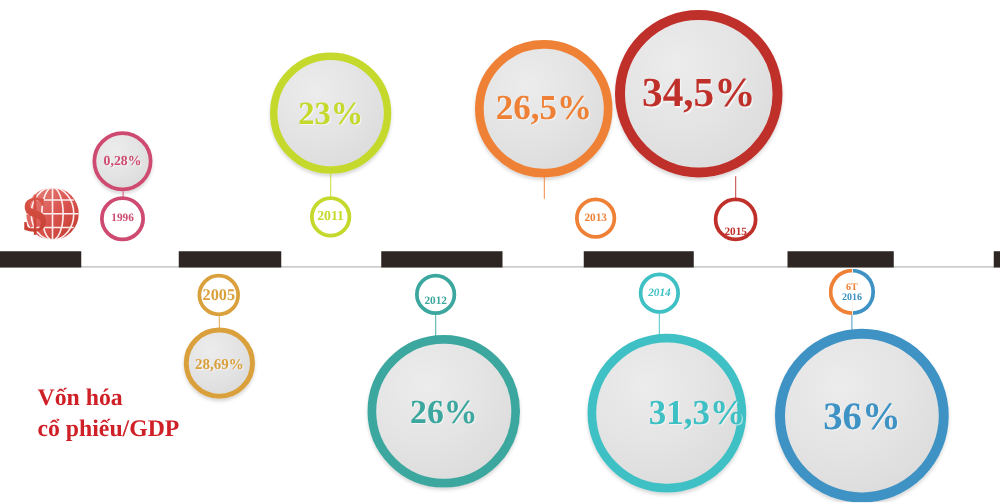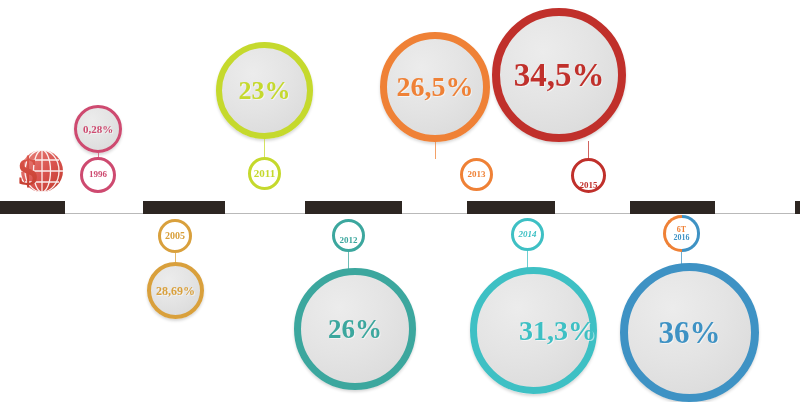--- a/index.html
+++ b/index.html
@@ -162,20 +162,22 @@
         <line x1="11" y1="15" x2="45" y2="15"></line>
         <line x1="11" y1="37" x2="45" y2="37"></line>
         <ellipse cx="28" cy="26" rx="8.5" ry="21"></ellipse>
         <ellipse cx="28" cy="26" rx="17" ry="21"></ellipse>
         <line x1="28" y1="5" x2="28" y2="47"></line>
       </g>
       <text x="14" y="40" font-family="Liberation Serif, serif" font-size="40" font-weight="bold" fill="url(#dollarGrad)" text-anchor="middle">$</text>
     </svg>
   </div>
 
+  <div class="caption">Vốn hóa
+cổ phiếu/GDP</div>
 
   <div class="timeline-line"></div>
   <div id="timeline-segments">
       <div class="timeline-seg" style="left: 0px; width: 65px; background: rgb(45, 38, 34);"></div>
       <div class="timeline-seg" style="left: 143px; width: 82px; background: rgb(45, 38, 34);"></div>
       <div class="timeline-seg" style="left: 305px; width: 97px; background: rgb(45, 38, 34);"></div>
       <div class="timeline-seg" style="left: 467px; width: 88px; background: rgb(45, 38, 34);"></div>
       <div class="timeline-seg" style="left: 630px; width: 85px; background: rgb(45, 38, 34);"></div>
       <div class="timeline-seg" style="left: 795px; width: 5px; background: rgb(45, 38, 34);"></div>
     </div>
@@ -186,21 +188,21 @@
         <span class="bubble-value" style="font-size: 11px; color: rgb(206, 74, 112); text-align: right;">0,28%</span>
       </div>
       <div class="year-badge" style="left: 80px; top: 157px; width: 36px; height: 36px; border-width: 3px; border-color: rgb(206, 74, 112);">
         <span class="year-badge-label" style="font-size: 9px; color: rgb(206, 74, 112);">1996</span>
       </div>
       <div class="stem" style="left: 175px; top: 253px; height: 10px; background: rgb(217, 160, 60); opacity: 0.75;"></div>
       <div class="bubble" style="left: 147px; top: 262px; width: 57px; height: 57px; border-width: 4px; border-color: rgb(217, 160, 60);">
         <span class="bubble-value" style="font-size: 12px; color: rgb(217, 160, 60);">28,69%</span>
       </div>
       <div class="year-badge" style="left: 158px; top: 219px; width: 34px; height: 34px; border-width: 3px; border-color: rgb(217, 160, 60);">
-        <span class="year-badge-label" style="font-size: 10px; color: rgb(217, 160, 60);">2005</span>
+        <span class="year-badge-label" style="font-size: 13px; color: rgb(217, 160, 60);">2005</span>
       </div>
       <div class="stem" style="left: 264px; top: 139px; height: 19px; background: rgb(197, 217, 45); opacity: 0.75;"></div>
       <div class="bubble" style="left: 216px; top: 42px; width: 97px; height: 97px; border-width: 6px; border-color: rgb(197, 217, 45);">
         <span class="bubble-value" style="font-size: 26px; color: rgb(197, 217, 45);">23%</span>
       </div>
       <div class="year-badge" style="left: 248px; top: 157px; width: 33px; height: 33px; border-width: 3px; border-color: rgb(197, 217, 45);">
         <span class="year-badge-label" style="font-size: 11px; color: rgb(197, 217, 45);">2011</span>
       </div>
       <div class="stem" style="left: 348px; top: 251px; height: 18px; background: rgb(60, 167, 158); opacity: 0.75;"></div>
       <div class="bubble" style="left: 294px; top: 268px; width: 122px; height: 122px; border-width: 7px; border-color: rgb(60, 167, 158);">

